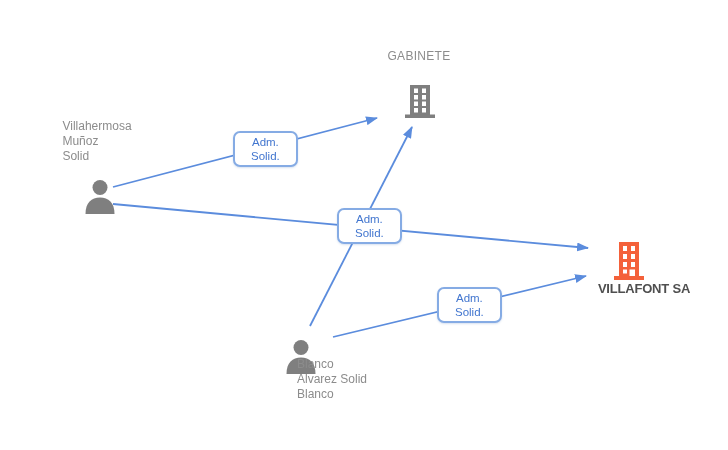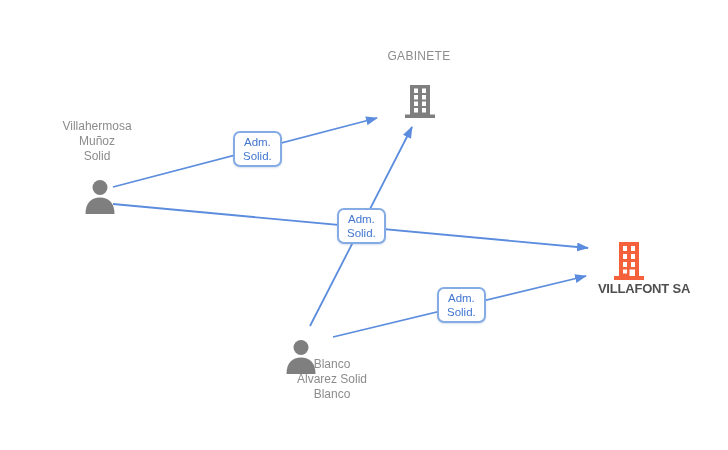--- a/index.html
+++ b/index.html
@@ -16,35 +16,35 @@
   html,body{margin:0;padding:0;background:#fff;}
   .canvas{
     position:relative;width:728px;height:450px;background:#fff;overflow:hidden;
     font-family:"Liberation Sans",sans-serif;
   }
   .edges-svg{position:absolute;left:0;top:0;width:728px;height:450px;}
   .edge-line{stroke:var(--edge-color);stroke-width:1.8;fill:none;}
   .arrowhead{fill:var(--edge-color);}
   .node{position:absolute;}
   .node-label{
-    position:absolute;transform:translateX(-50%);text-align:center;
+    position:absolute;transform:translateX(-50%);text-align:left;
     color:var(--label-gray);font-size:12px;line-height:15px;white-space:nowrap;
   }
   .node-label.company{line-height:16px;letter-spacing:.3px;}
   .node-label.highlight{
     color:var(--label-dark);font-weight:bold;font-size:13px;letter-spacing:-.2px;
   }
   .node-icon{position:absolute;transform:translateX(-50%);}
   .person-fill{fill:var(--node-gray);}
   .building-gray{fill:var(--node-gray);}
   .building-orange{fill:var(--node-orange);}
   .edge-label{
     position:absolute;z-index:5;background:#fff;
     border:2px solid var(--edge-label-border);border-radius:7px;
-    padding:2px 8px;text-align:center;
+    padding:2px 16px;text-align:center;
     color:var(--edge-label-text);font-size:11.5px;line-height:14px;
     box-shadow:0 1px 2px rgba(100,140,200,.25);white-space:nowrap;
   }
   .logo{
     position:absolute;right:3px;bottom:2px;white-space:nowrap;
     font-family:"DejaVu Serif",serif;
   }
   .logo .copyright{
     color:var(--logo-teal);font-size:13px;margin-right:3px;
     font-family:"Liberation Sans",sans-serif;

